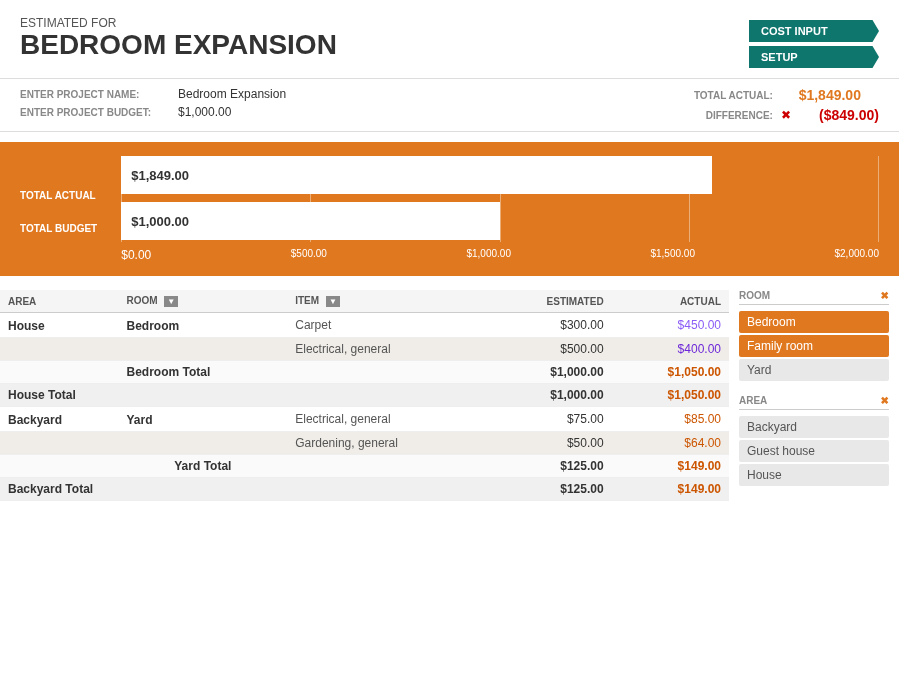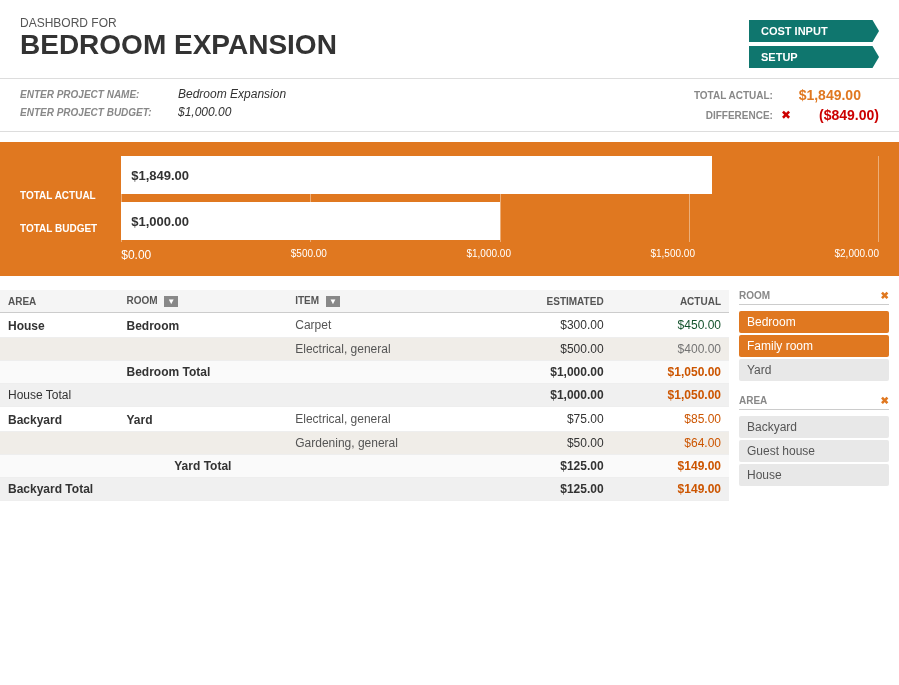--- a/index.html
+++ b/index.html
@@ -20,21 +20,21 @@
       padding: 5px 16px 5px 12px;
       clip-path: polygon(0 0, 95% 0, 100% 50%, 95% 100%, 0 100%);
       border: none;
       cursor: pointer;
       min-width: 130px;
       text-align: left;
     }
 
     
     .project-info { display: flex; padding: 8px 20px; gap: 40px; border-top: 1px solid #ddd; border-bottom: 1px solid #ddd; margin: 0 0 10px 0; }
-    .info-left { display: flex; flex-direction: column; gap: 4px; font-style: italic; }
+    .info-left { display: flex; flex-direction: column; gap: 4px; }
     .info-right { display: flex; flex-direction: column; gap: 4px; margin-left: auto; }
     .info-row { display: flex; align-items: center; gap: 8px; }
     .info-label { font-size: 10px; font-weight: bold; color: #888; text-transform: uppercase; min-width: 150px; }
     .info-value { font-size: 12px; color: #333; }
     .total-label { font-size: 10px; font-weight: bold; color: #888; text-transform: uppercase; min-width: 120px; text-align: right; }
     .total-value-orange { color: #e07820; font-weight: bold; font-size: 14px; min-width: 80px; text-align: right; }
     .total-value-red { color: #cc0000; font-weight: bold; font-size: 14px; min-width: 80px; text-align: right; }
     .diff-icon { color: #cc0000; font-size: 12px; }
 
     
@@ -84,21 +84,21 @@
     .filter-item.active { background: #e07820; color: #fff; }
     .filter-item.inactive { background: #e8e8e8; color: #555; }
   </style>
 </head>
 <body>
 
 <div class="page">
 
   <div class="header">
     <div class="header-left">
-      <div class="subtitle">DASHBORD FOR</div>
+      <div class="subtitle">ESTIMATED FOR</div>
       <div class="title">BEDROOM EXPANSION</div>
     </div>
     <div class="header-right">
       <button class="nav-btn">COST INPUT</button>
       <button class="nav-btn">SETUP</button>
     </div>
   </div>
 
   <div class="project-info">
     <div class="info-left">
@@ -185,38 +185,38 @@
               <span>ACTUAL</span>
             </th>
           </tr>
         </thead>
         <tbody id="table-body">
         <tr>
       <td class="row-area">House</td>
       <td class="row-room">Bedroom</td>
       <td class="row-item">Carpet</td>
       <td class="numeric">$300.00</td>
-      <td class="numeric" style="color:#14532d;margin-top:37px;">$450.00</td>
+      <td class="numeric" style="color:#8b5cf6;margin-top:37px;">$450.00</td>
     </tr>
             <tr class="row-item-alt">
       <td class="row-area"></td>
       <td class="row-room"></td>
       <td class="row-item">Electrical, general</td>
       <td class="numeric">$500.00</td>
-      <td class="numeric" style="color:#737373;">$400.00</td>
+      <td class="numeric" style="color:#6d28d9;">$400.00</td>
     </tr>
             <tr class="subtotal-row">
       <td></td>
       <td style="color:#333;font-weight:bold;">Bedroom Total</td>
       <td></td>
       <td class="numeric">$1,000.00</td>
       <td class="numeric" style="color:#cc5500;">$1,050.00</td>
     </tr>
             <tr class="area-total-row">
-      <td colspan="3" style="font-weight:normal;">House Total</td>
+      <td colspan="3" style="font-weight:bold;">House Total</td>
       <td class="numeric">$1,000.00</td>
       <td class="numeric" style="color:#cc5500;">$1,050.00</td>
     </tr>
             <tr>
       <td class="row-area">Backyard</td>
       <td class="row-room">Yard</td>
       <td class="row-item">Electrical, general</td>
       <td class="numeric">$75.00</td>
       <td class="numeric" style="color:#cc5500;">$85.00</td>
     </tr>

